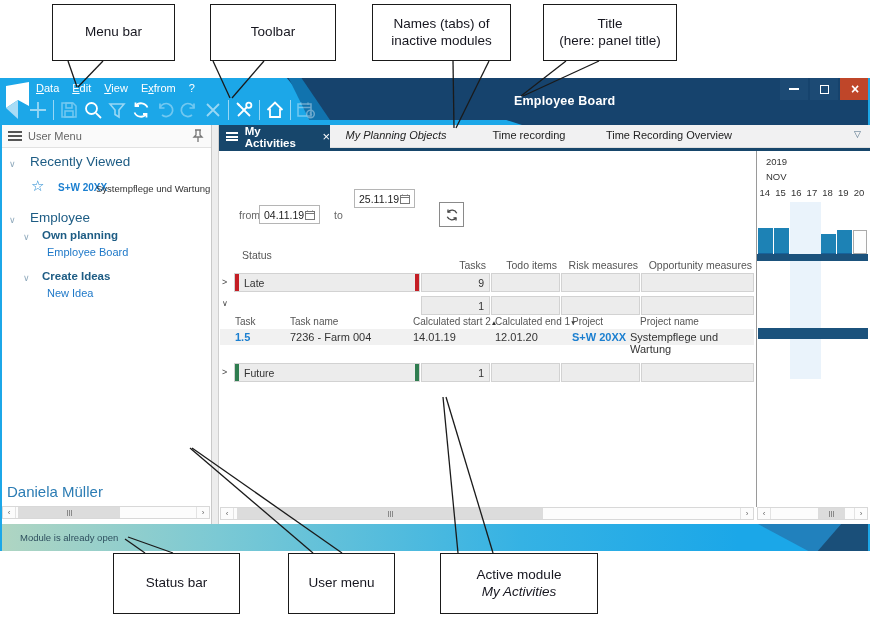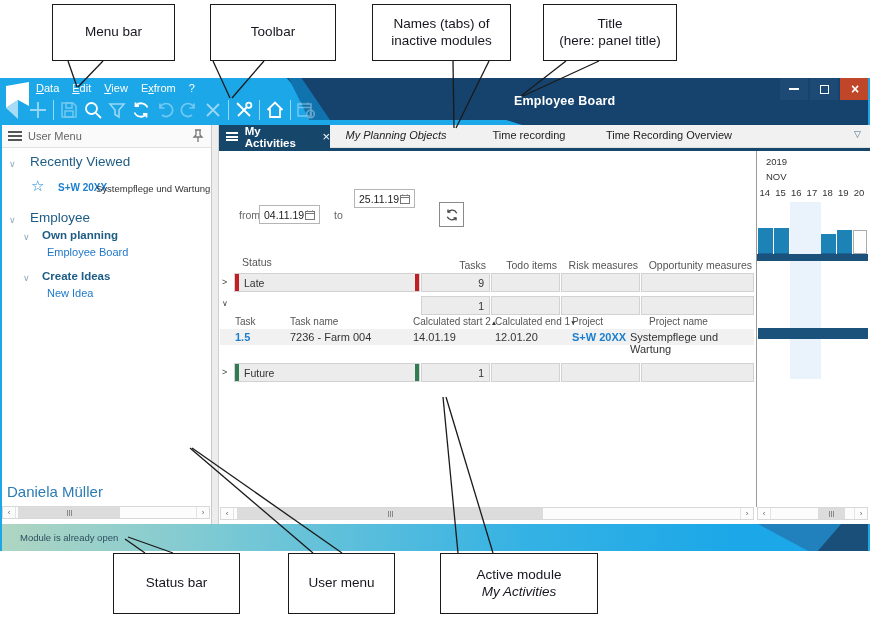--- a/index.html
+++ b/index.html
@@ -333,21 +333,21 @@
       </div>
       <div class="refresh-btn" style="left:220px; top:77px;">
         <svg width="16" height="16" viewBox="0 0 22 22" fill="none" stroke="#444" stroke-width="1.8">
             <path d="M17.5 8.5 A7 7 0 0 0 5.5 7"></path>
             <path d="M5.5 3.5 V7 H9"></path>
             <path d="M4.5 13.5 A7 7 0 0 0 16.5 15"></path>
             <path d="M16.5 18.5 V15 H13"></path>
           </svg>
       </div>
 
-      <span class="th" style="left:23px; top:131px;text-align:center;">Status</span>
+      <span class="th" style="left:23px; top:124px;text-align:center;">Status</span>
       <span class="th" style="left:202px; top:134px; width:65px; text-align:right;">Tasks</span>
       <span class="th" style="left:272px; top:134px; width:66px; text-align:right;">Todo items</span>
       <span class="th" style="left:342px; top:134px; width:77px; text-align:right;">Risk measures</span>
       <span class="th" style="left:422px; top:134px; width:111px; text-align:right;">Opportunity measures</span>
 
       <div class="tr-group" style="top:148px;">
         <span class="expander" style="top:4px;">&gt;</span>
         <div class="cell c-status">
           <span class="gbar l" style="background:#C41E25;"></span>
           <span class="g-label">Late</span>
@@ -365,21 +365,21 @@
         <div class="cell c-a"></div>
         <div class="cell c-b"></div>
         <div class="cell c-c"></div>
       </div>
 
       <span class="sub-th" style="left:16px; top:191px;">Task</span>
       <span class="sub-th" style="left:71px; top:191px;">Task name</span>
       <span class="sub-th" style="left:194px; top:191px;"><span>Calculated start</span> <span>2</span><span class="sort-tri">▲</span></span>
       <span class="sub-th" style="left:276px; top:191px;"><span>Calculated end</span> <span>1</span><span class="sort-tri">▼</span></span>
       <span class="sub-th" style="left:353px; top:191px;">Project</span>
-      <span class="sub-th" style="left:430px; top:191px;">Project name</span>
+      <span class="sub-th" style="left:421px; top:191px;">Project name</span>
 
       <div class="subrow" style="top:204px;">
         <span class="sd blue-b" style="left:15px;">1.5</span>
         <span class="sd" style="left:70px;">7236 - Farm 004</span>
         <span class="sd" style="left:193px;">14.01.19</span>
         <span class="sd" style="left:275px;">12.01.20</span>
         <span class="sd blue-b" style="left:352px;">S+W 20XX</span>
         <span class="sd" style="left:410px;">Systempflege und Wartung</span>
       </div>
 

